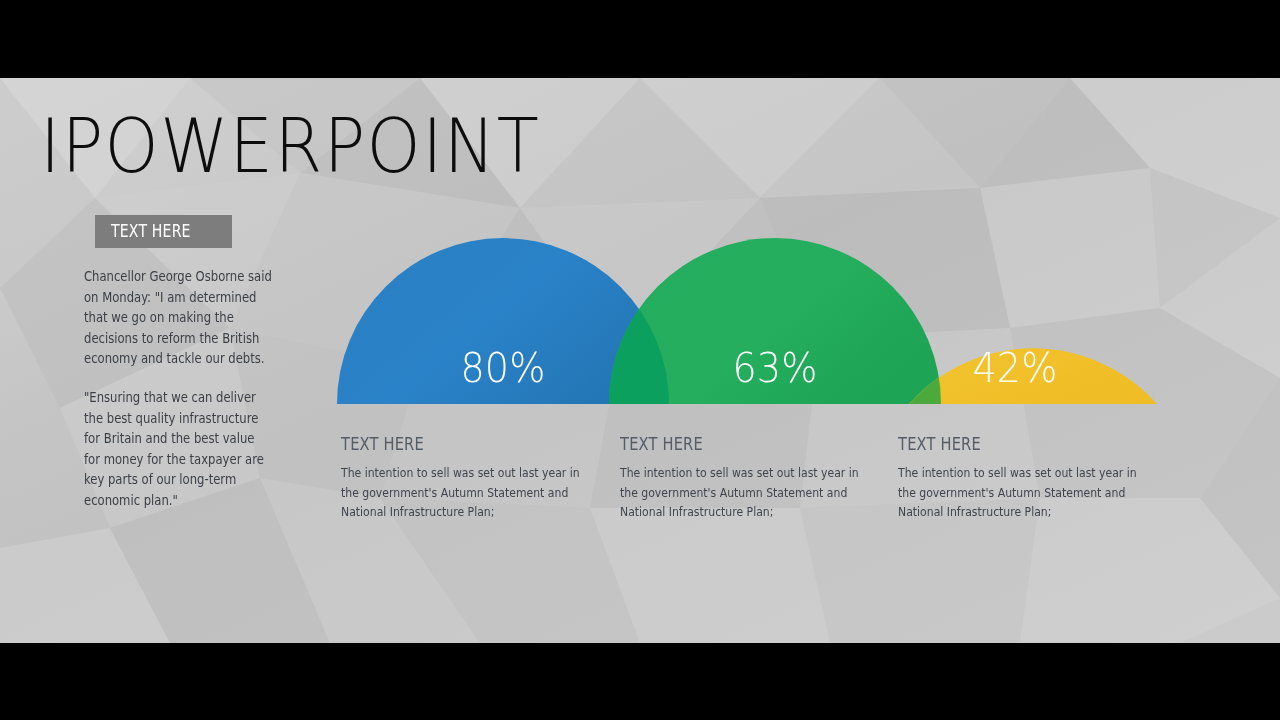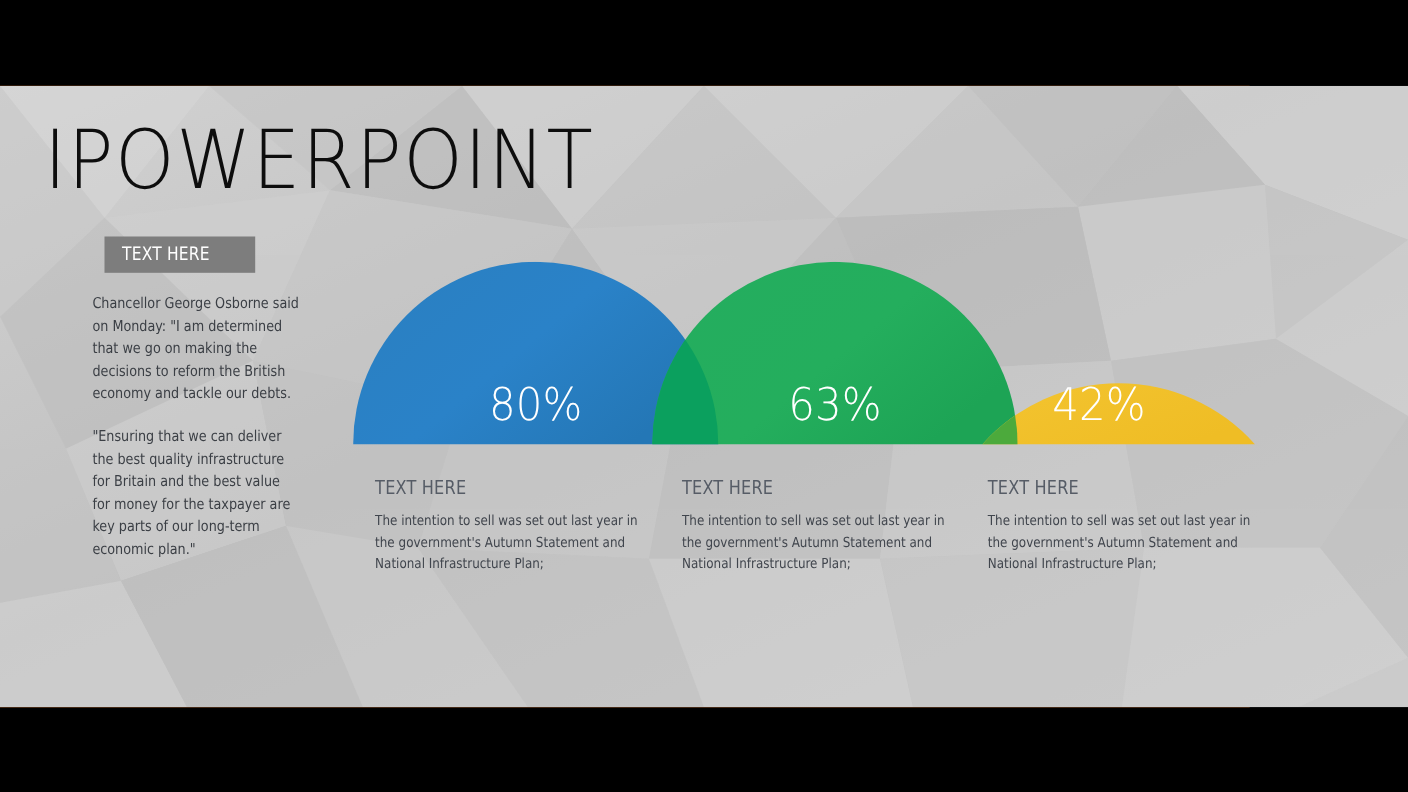--- a/index.html
+++ b/index.html
@@ -11,21 +11,21 @@
     width: 1280px;
     height: 720px;
     overflow: hidden;
     font-family: "Liberation Sans", sans-serif;
   }
 
   #slide-root {
     position: relative;
     width: 1136px;
     height: 720px;
-    background: #f97316;
+    background: #15803d;
   }
 
   
   .letterbox {
     position: absolute;
     left: 0;
     width: 1280px;
     background: #000000;
     z-index: 60;
   }
@@ -110,21 +110,21 @@
     font-family: "DejaVu Sans", sans-serif;
     font-stretch: condensed;
     transform: scaleX(0.95);
     transform-origin: left top;
   }
   #left-body p:last-child { margin-bottom: 0; }
 
   
   #arc-group {
     position: absolute;
-    left: 321px;
+    left: 337px;
     top: 160px;
     width: 820px;
     height: 166px;
     z-index: 15;
     text-decoration: underline;
   }
   #arc-svg { display: block; }
 
   .arc-value {
     position: absolute;

